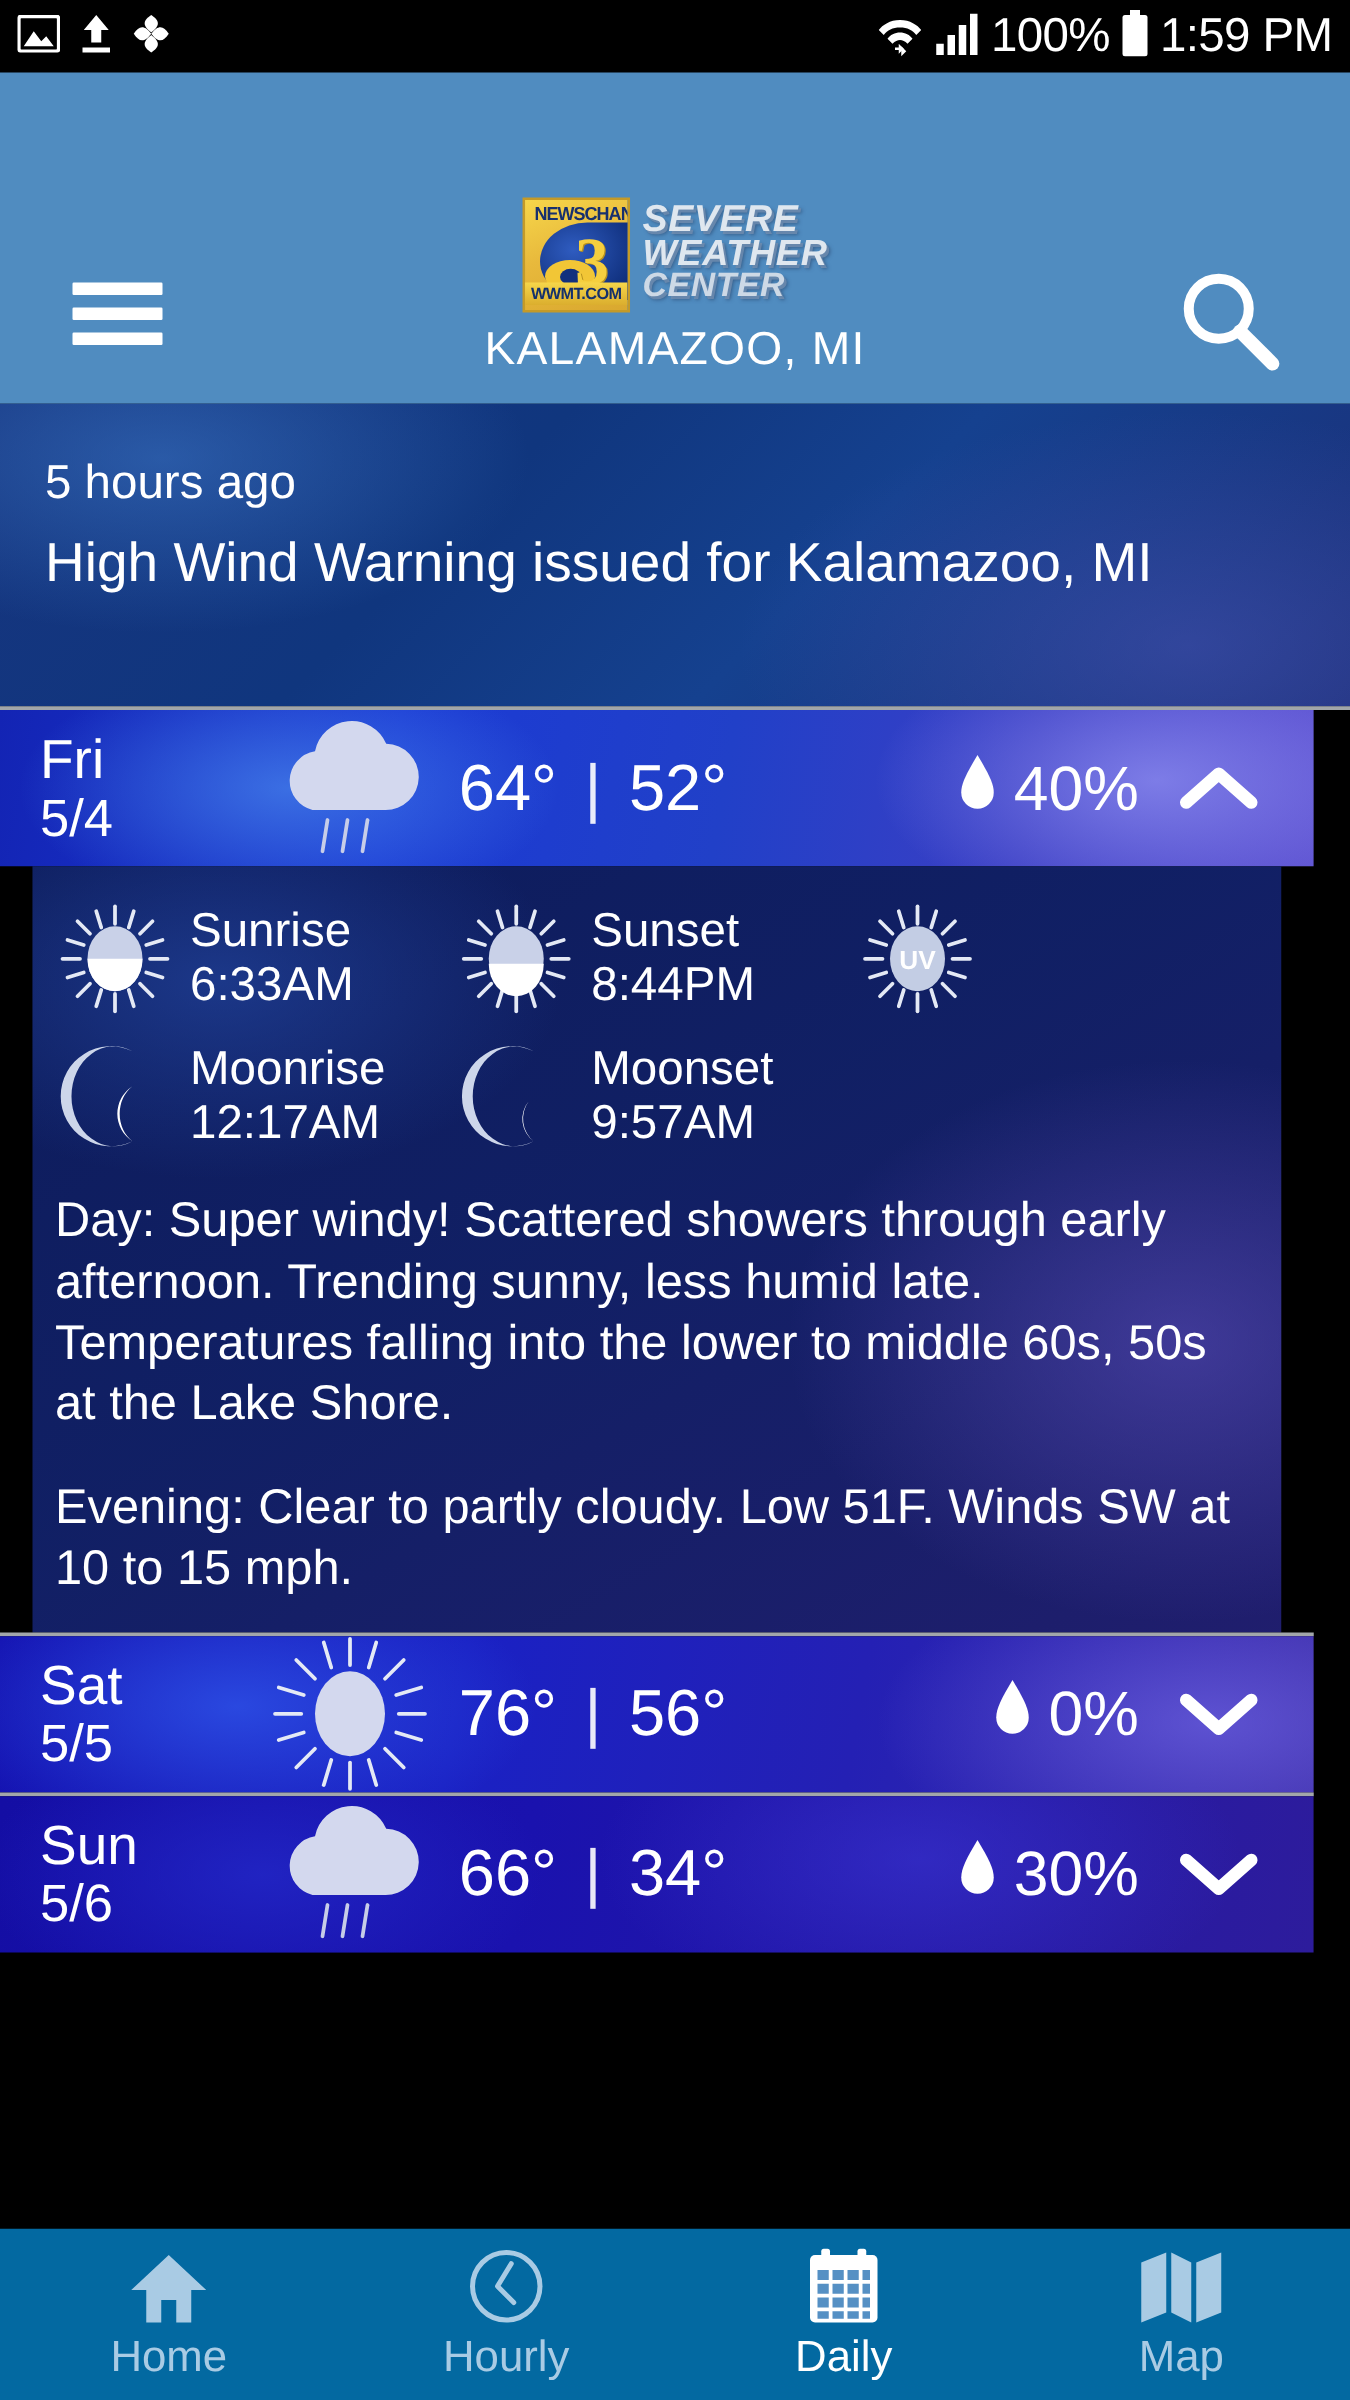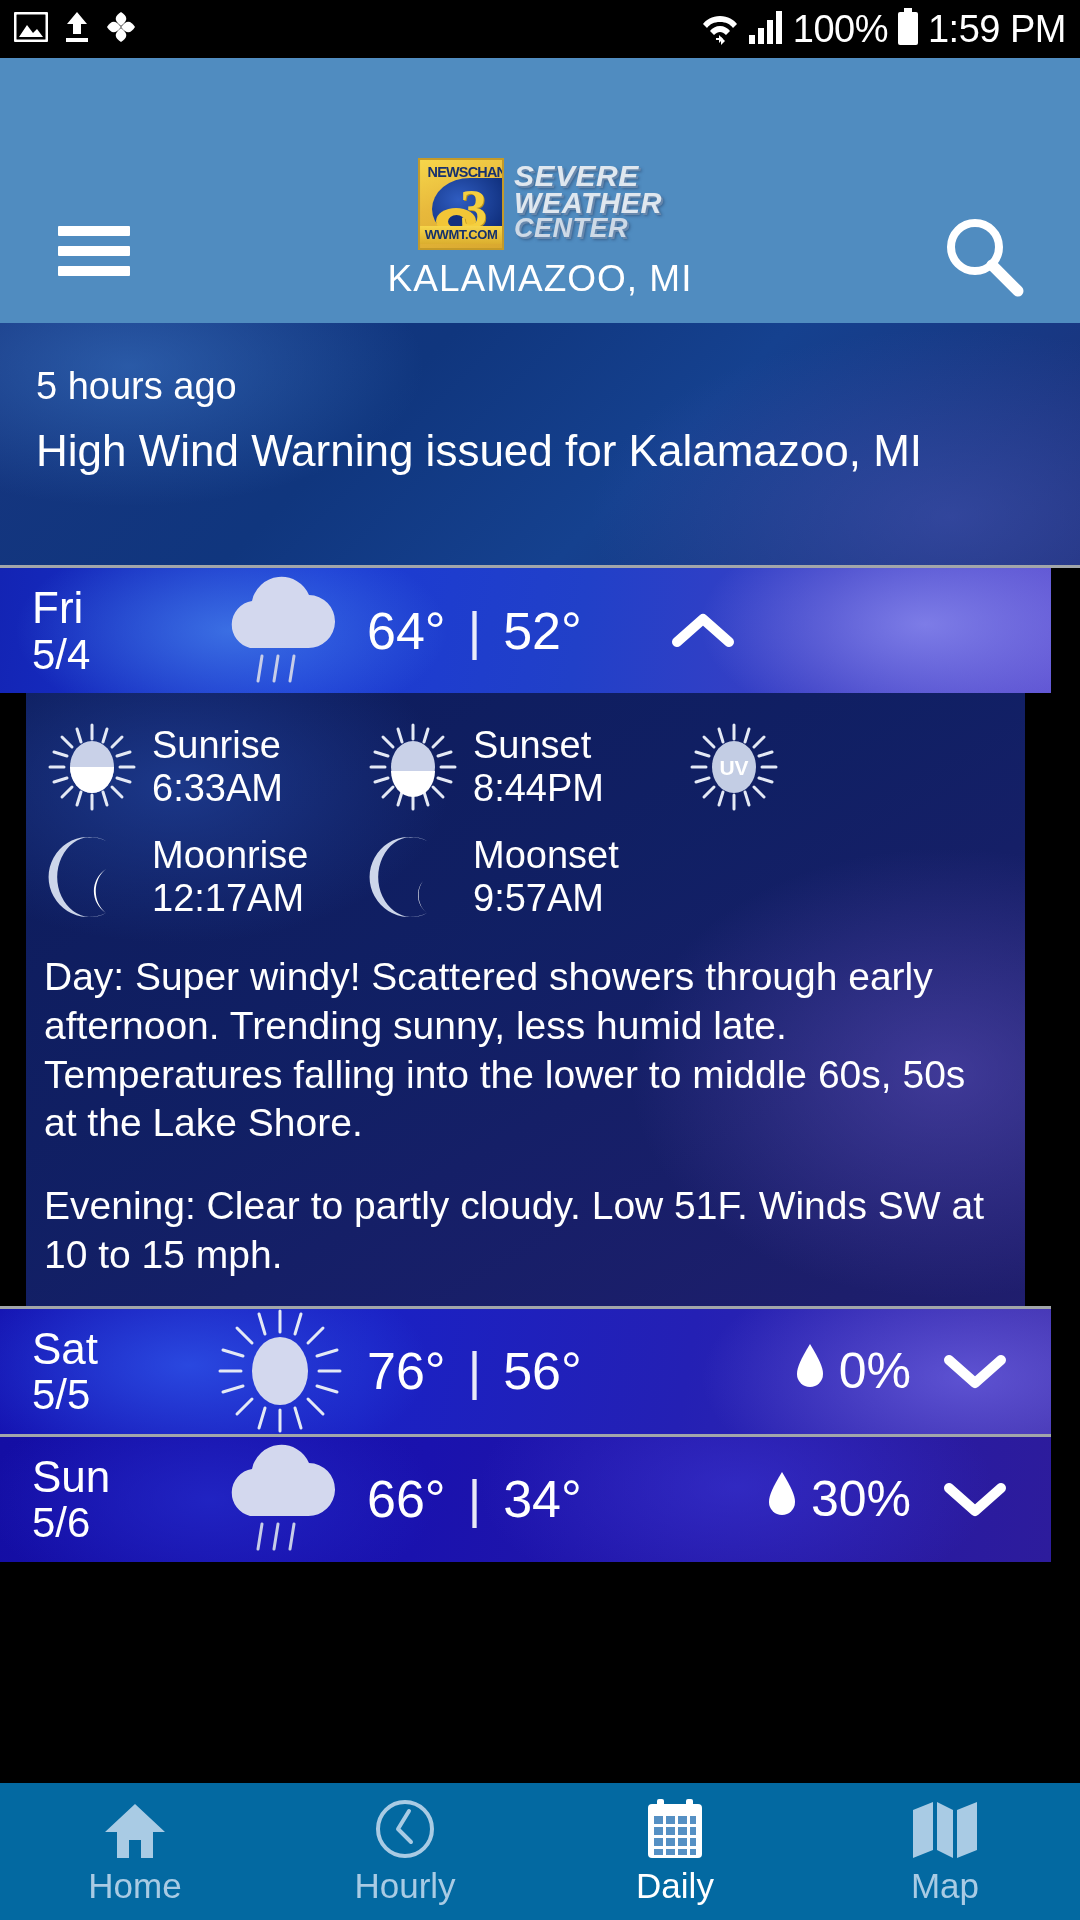--- a/index.html
+++ b/index.html
@@ -365,20 +365,28 @@
             <line x1="52" y1="80" x2="48" y2="105"></line>
             <line x1="68" y1="80" x2="64" y2="105"></line>
             <line x1="84" y1="80" x2="80" y2="105"></line>
           </g>
         </svg>
       </div>
       <div class="temps">
         <span>64°</span>
         <span class="sep">|</span>
         <span>52°</span>
+      </div>
+      <div class="precip">
+        <span>
+          <svg width="30" height="48" viewBox="0 0 30 48">
+              <path d="M15 3 C 6 18 2 26 2 33 a13 13 0 0 0 26 0 C 28 26 24 18 15 3 Z" fill="#ffffff"></path>
+            </svg>
+        </span>
+        <span>40%</span>
       </div>
       <div class="chev">
         <svg width="64" height="44" viewBox="0 0 64 44">
             <polyline points="6,33 32,10 58,33" fill="none" stroke="#fff" stroke-width="10" stroke-linecap="round" stroke-linejoin="round"></polyline>
           </svg>
       </div>
     </div>
 
     <div class="detail">
       <div class="astro-grid">

